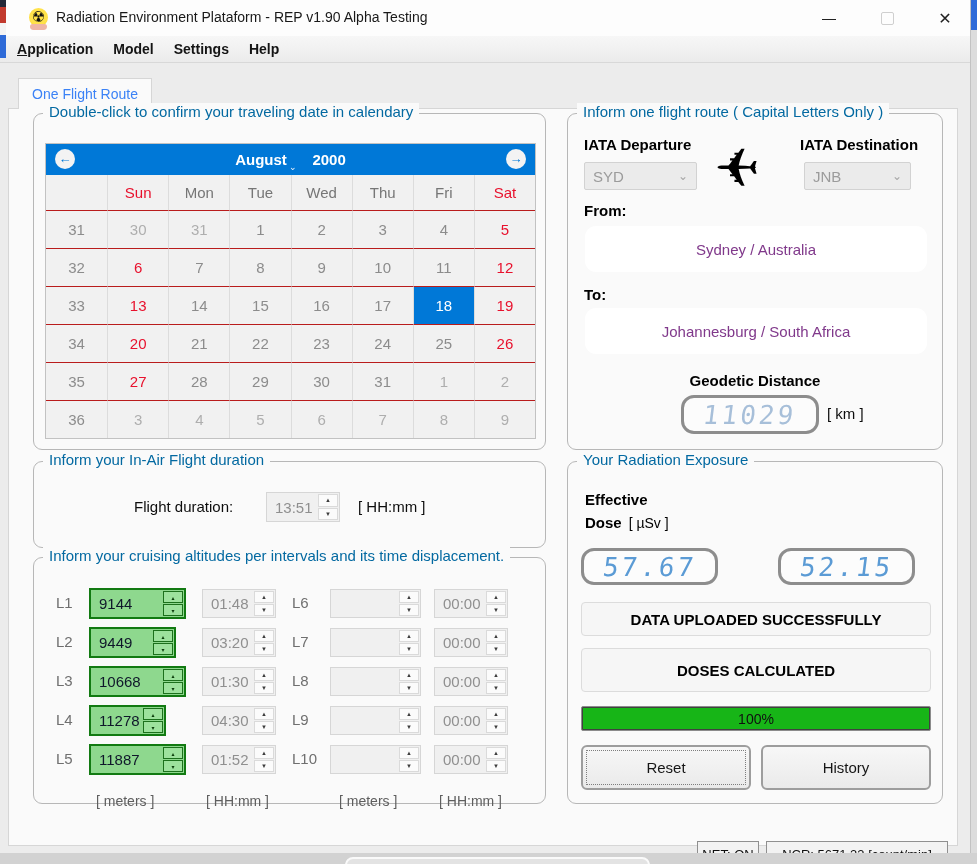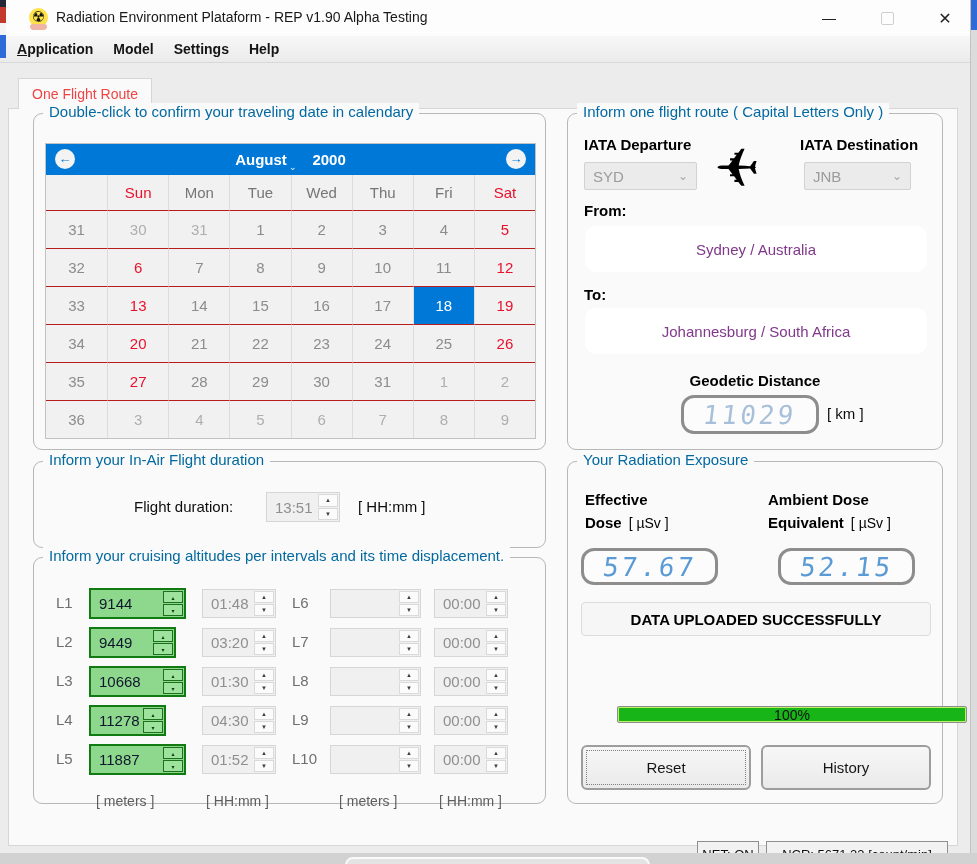--- a/index.html
+++ b/index.html
@@ -24,21 +24,21 @@
   
   .menubar{position:absolute;left:0;top:36px;width:100%;height:27px;
            background:linear-gradient(#f7f7f7,#ebebeb);border-bottom:1px solid #d8d8d8;
            display:flex;align-items:center;padding-left:7px;box-sizing:border-box;font-size:14px;color:#141414;font-weight:bold;}
   .menu-item{padding:0 10px;cursor:default;}
   .menu-item .ul{text-decoration:underline;}
 
   
   .tab{position:absolute;left:18px;top:78px;width:134px;height:31px;background:#fafafa;
        border:1px solid #d6d6d6;border-bottom:none;z-index:2;display:flex;align-items:center;
-       justify-content:center;font-size:14px;color:#ef4444;box-sizing:border-box;}
+       justify-content:center;font-size:14px;color:#3b82f6;box-sizing:border-box;}
   .pane{position:absolute;left:8px;top:108px;width:950px;height:738px;background:#fafafa;
        border:1px solid #d6d6d6;box-sizing:border-box;z-index:1;}
 
   
   .group{position:absolute;border:1px solid #b7b7b7;border-radius:9px;z-index:3;box-sizing:border-box;}
   .group-label{position:absolute;top:-11px;left:9px;background:#fafafa;padding:0 6px;font-size:15px;color:#0369a1;white-space:nowrap;}
   #cal-group{left:33px;top:113px;width:513px;height:337px;}
   #dur-group{left:33px;top:461px;width:513px;height:87px;}
   #alt-group{left:33px;top:557px;width:513px;height:247px;}
   #route-group{left:567px;top:113px;width:376px;height:337px;}
@@ -82,21 +82,21 @@
   .lcd{position:absolute;background:#fcfcfc;border:3px solid #8d8d8d;border-radius:13px;display:flex;align-items:center;justify-content:center;box-sizing:border-box;}
   .lcd .digits{font-family:"DejaVu Sans Mono",monospace;transform:skewX(-7deg);letter-spacing:3px;font-size:26px;}
   .lcd.dist .digits{color:#a7bfd9;}
   .lcd.dose .digits{color:#5b9bd5;}
   .unit-text{position:absolute;font-size:15px;color:#0d0d0d;white-space:nowrap;}
 
   
   .dose-label{position:absolute;font-size:15px;font-weight:bold;color:#000;line-height:23px;white-space:nowrap;}
   .dose-label .unit{font-weight:normal;font-size:14px;margin-left:7px;}
   .sbox{position:absolute;left:13px;width:350px;background:#f6f6f6;border:1px solid #dcdcdc;border-radius:4px;display:flex;align-items:center;justify-content:center;font-size:15px;font-weight:bold;color:#000;box-sizing:border-box;}
-  .progress{position:absolute;left:13px;width:350px;height:17px;border:1px solid #8c8c8c;border-radius:2px;background:#bef264;padding:1px;box-sizing:border-box;margin-left:36px;}
+  .progress{position:absolute;left:13px;width:350px;height:25px;border:1px solid #8c8c8c;border-radius:2px;background:#404040;padding:1px;box-sizing:border-box;}
   .progress .fill{width:100%;height:100%;background:#17b517;display:flex;align-items:center;justify-content:center;font-size:14px;color:#101010;}
   .btn{position:absolute;height:45px;width:170px;border:2px solid #9d9d9d;border-radius:6px;background:linear-gradient(#f7f7f7,#eaeaea);display:flex;align-items:center;justify-content:center;font-size:15px;color:#161616;box-sizing:border-box;}
   .btn.focus{outline:1px dotted #7e7e7e;outline-offset:-6px;}
 
   
   .alt-row{position:absolute;left:0;width:513px;height:31px;}
   .alt-row .l-label{position:absolute;font-size:15px;color:#6f6f6f;top:6px;}
   .alt-units span{position:absolute;font-size:14px;color:#5e5e5e;margin-top:14px;}
 
   
@@ -431,32 +431,31 @@
       </div>
       <span class="unit-text" style="left:259px;top:291px;">[ km ]</span>
     </div>
 
     <div class="group" id="exp-group">
       <span class="group-label">Your Radiation Exposure</span>
       <div class="dose-label" style="left:17px;top:26px;">
         <div><span>Effective</span></div>
         <div><span>Dose</span><span class="unit">[ µSv ]</span></div>
       </div>
-      <div class="dose-label" style="left:200px;top:26px;">
-        <div><span>Ambient Dose</span></div>
-        <div><span>Equivalent</span><span class="unit">[ µSv ]</span></div>
-      </div>
       <div class="lcd dose" style="left:13px;top:86px;width:137px;height:37px;">
         <span class="digits">57.67</span>
       </div>
       <div class="lcd dose" style="left:210px;top:86px;width:137px;height:37px;">
         <span class="digits">52.15</span>
       </div>
       <div class="sbox" style="top:140px;height:34px;">
           <span>DATA UPLOADED SUCCESSFULLY</span>
+        </div>
+      <div class="sbox" style="top:186px;height:44px;">
+          <span>DOSES CALCULATED</span>
         </div>
       <div class="progress" style="top:244px;">
         <div class="fill">
             <span>100%</span>
           </div>
       </div>
       <div class="btn focus" style="left:13px;top:283px;">
           <span>Reset</span>
         </div>
       <div class="btn" style="left:193px;top:283px;">

